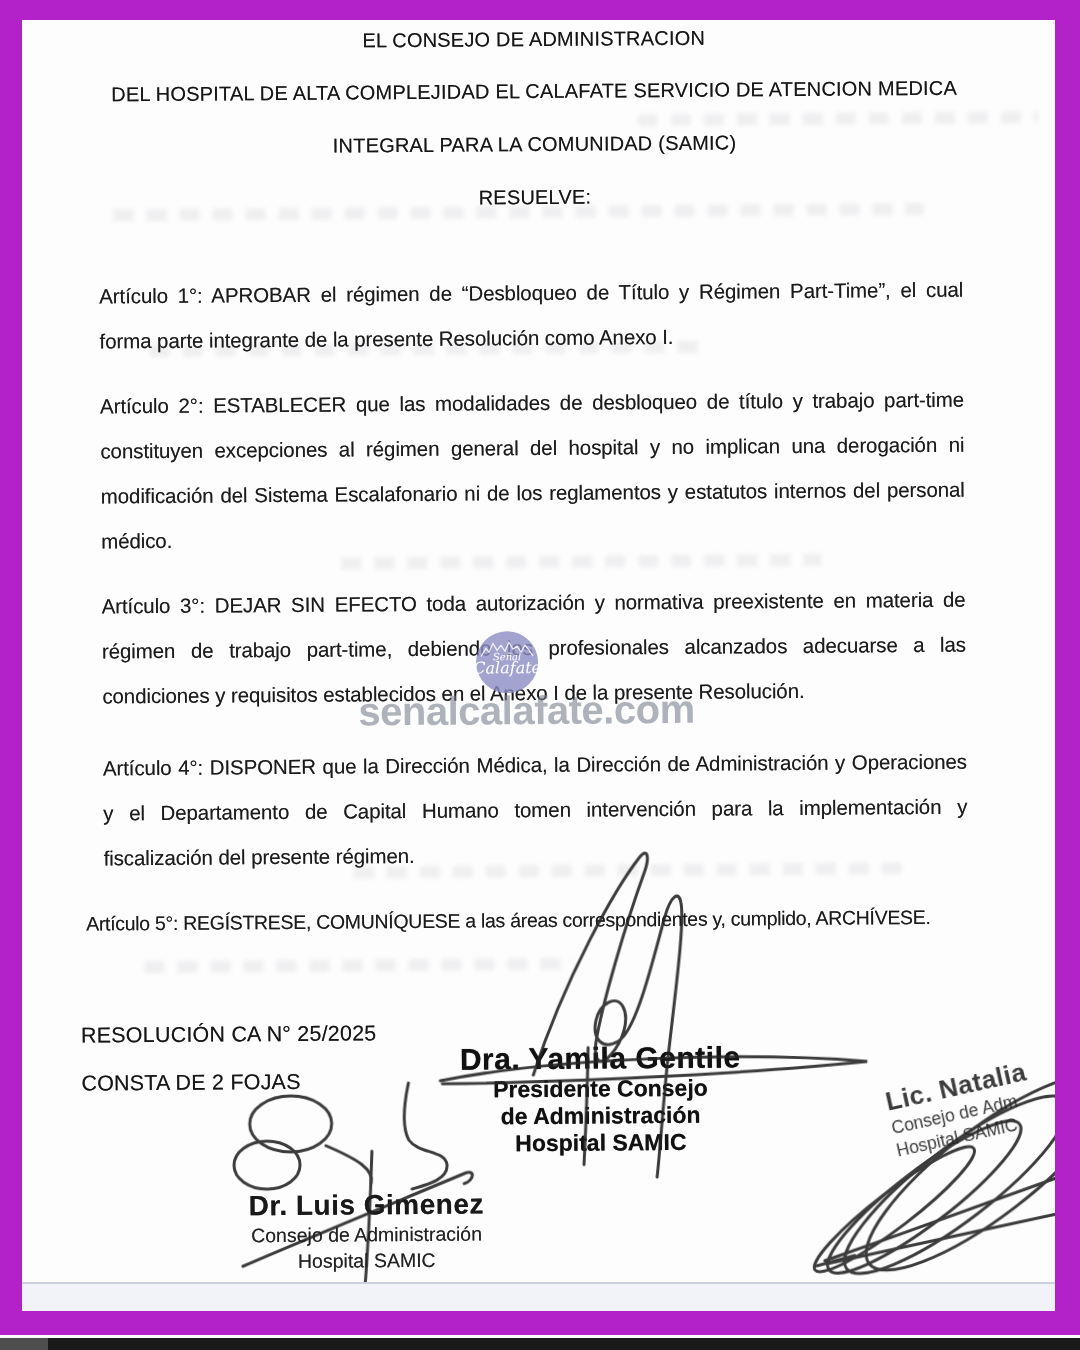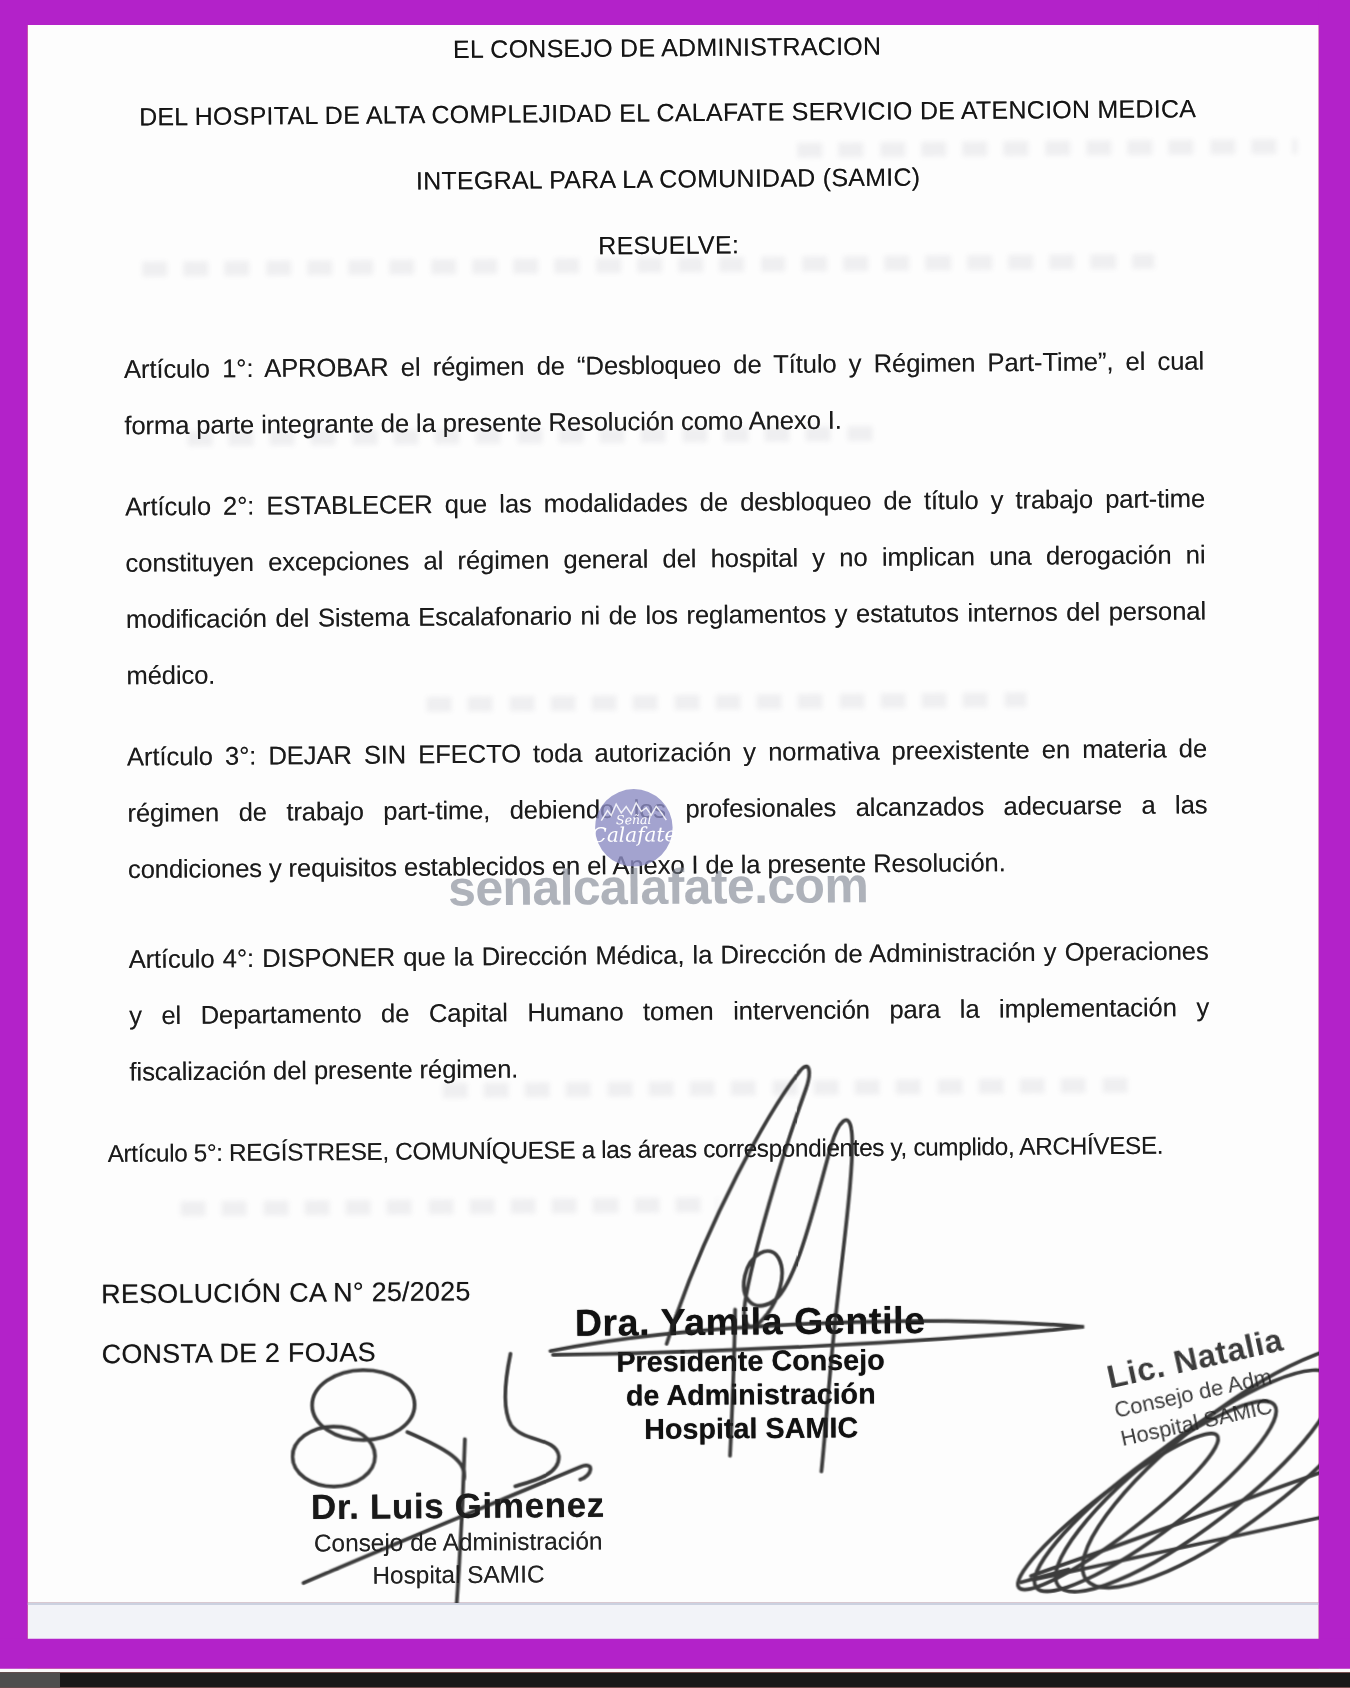--- a/index.html
+++ b/index.html
@@ -1,18 +1,18 @@
 <!DOCTYPE html>
 <html><head>
 <meta charset="utf-8">
 <style>
   html,body{margin:0;padding:0;}
   body{width:1080px;height:1350px;overflow:hidden;background:#e9e9ee;
        font-family:"Liberation Sans", sans-serif;}
-  .stage{position:absolute;left:0;top:0;width:1080px;height:1350px;background:#b91c1c;}
+  .stage{position:absolute;left:0;top:0;width:1080px;height:1350px;background:#f9a8d4;}
 
   
   .doc{position:absolute;left:22px;top:20px;width:1033px;height:1262px;
        background:#fdfdfd;overflow:hidden;}
   .page-content{position:absolute;inset:0;transform:rotate(-0.45deg);color:#1d1d1d;}
 
   .hdr{position:absolute;left:0;width:100%;text-align:center;font-size:20px;
        letter-spacing:.2px;color:#151515;text-shadow:0 0 .5px rgba(0,0,0,.55);}
   .hdr1{top:8px;} .hdr2{top:60px;} .hdr3{top:113px;} .hdr4{top:166px;}
 

